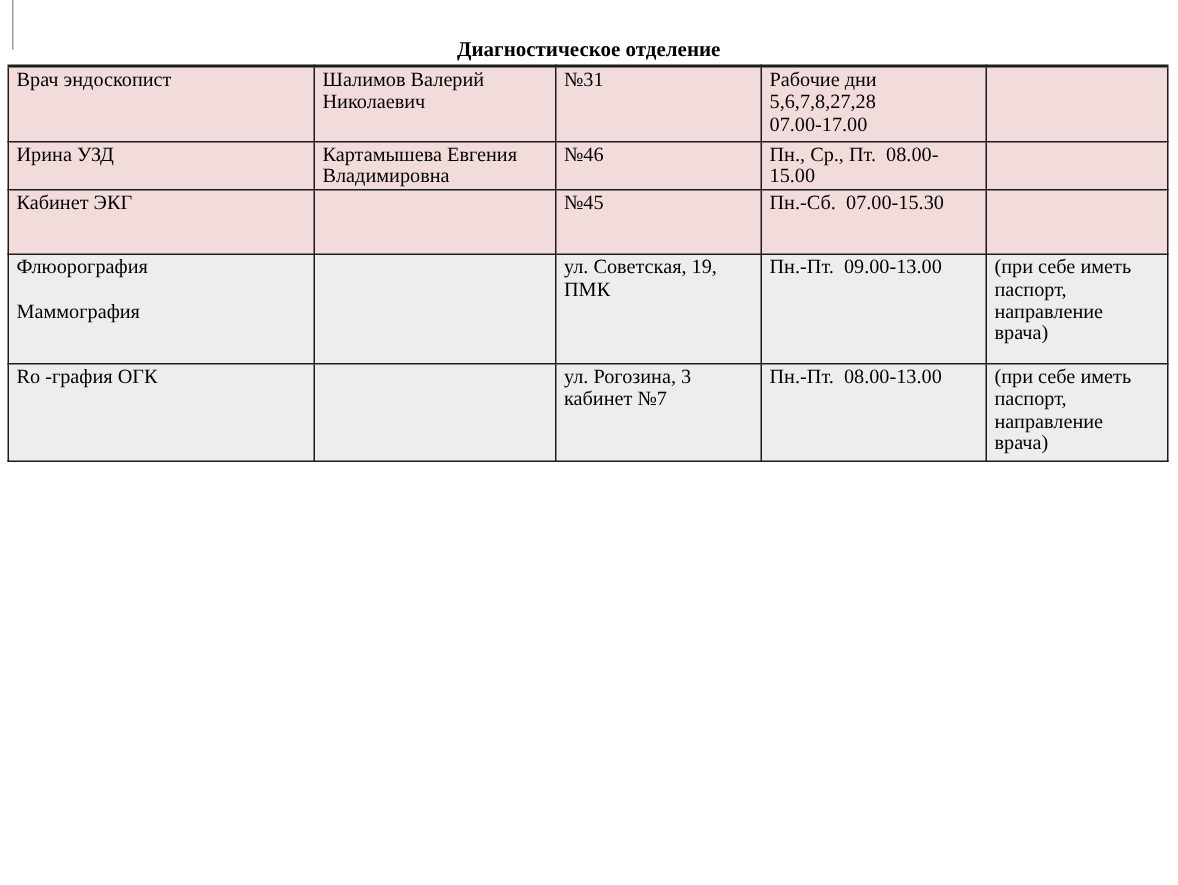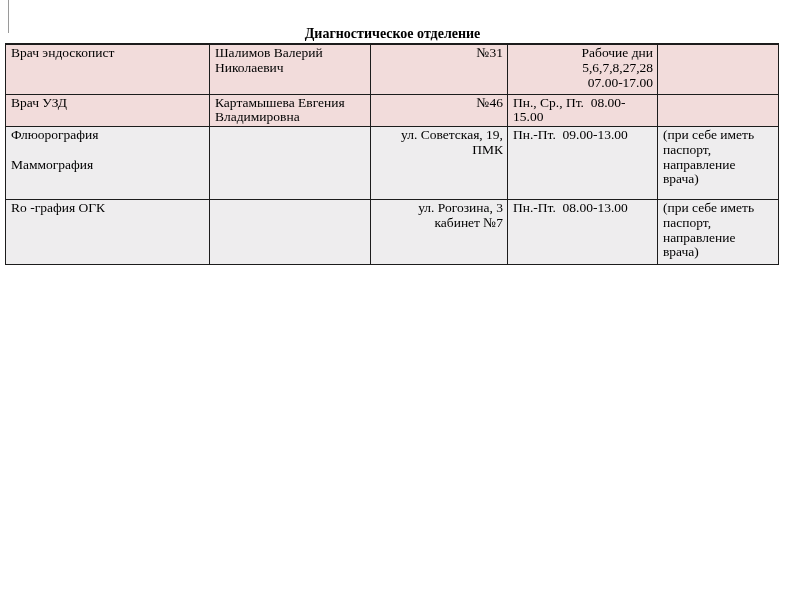--- a/index.html
+++ b/index.html
@@ -56,21 +56,21 @@
     border: 1px solid var(--border);
     vertical-align: top;
     padding: 1px 4px 1px 5px;
     font-size: 13.5px;
     line-height: 14.8px;
     white-space: pre-wrap;
     word-wrap: break-word;
   }
   tr.pink td { background: var(--row-pink); }
   tr.gray td { background: var(--row-gray); }
-  td.ctr { text-align: right; }
+  td.ctr { text-align: left; }
   tr.bold td { font-weight: bold; }
 </style>
 </head>
 <body>
 
 <div class="page">
   <div class="edge-line"></div>
 
   <div class="doc-title">Диагностическое отделение</div>
 
@@ -86,24 +86,31 @@
       <tr class="pink" style="height:50px">
         <td>Врач эндоскопист</td>
         <td>Шалимов Валерий Николаевич</td>
         <td class="ctr">№31</td>
         <td class="ctr">Рабочие дни
 5,6,7,8,27,28
 07.00-17.00</td>
         <td></td>
       </tr>
       <tr class="pink" style="height:29px">
-        <td>Врач УЗД</td>
+        <td>Ирина УЗД</td>
         <td>Картамышева Евгения Владимировна</td>
         <td class="ctr">№46</td>
         <td>Пн., Ср., Пт.  08.00-15.00</td>
+        <td></td>
+      </tr>
+      <tr class="pink" style="height:43px">
+        <td>Кабинет ЭКГ</td>
+        <td></td>
+        <td class="ctr">№45</td>
+        <td>Пн.-Сб.  07.00-15.30</td>
         <td></td>
       </tr>
       <tr class="gray" style="height:73px">
         <td>Флюорография
 
 Маммография</td>
         <td></td>
         <td class="ctr">ул. Советская, 19,
 ПМК</td>
         <td>Пн.-Пт.  09.00-13.00</td>

